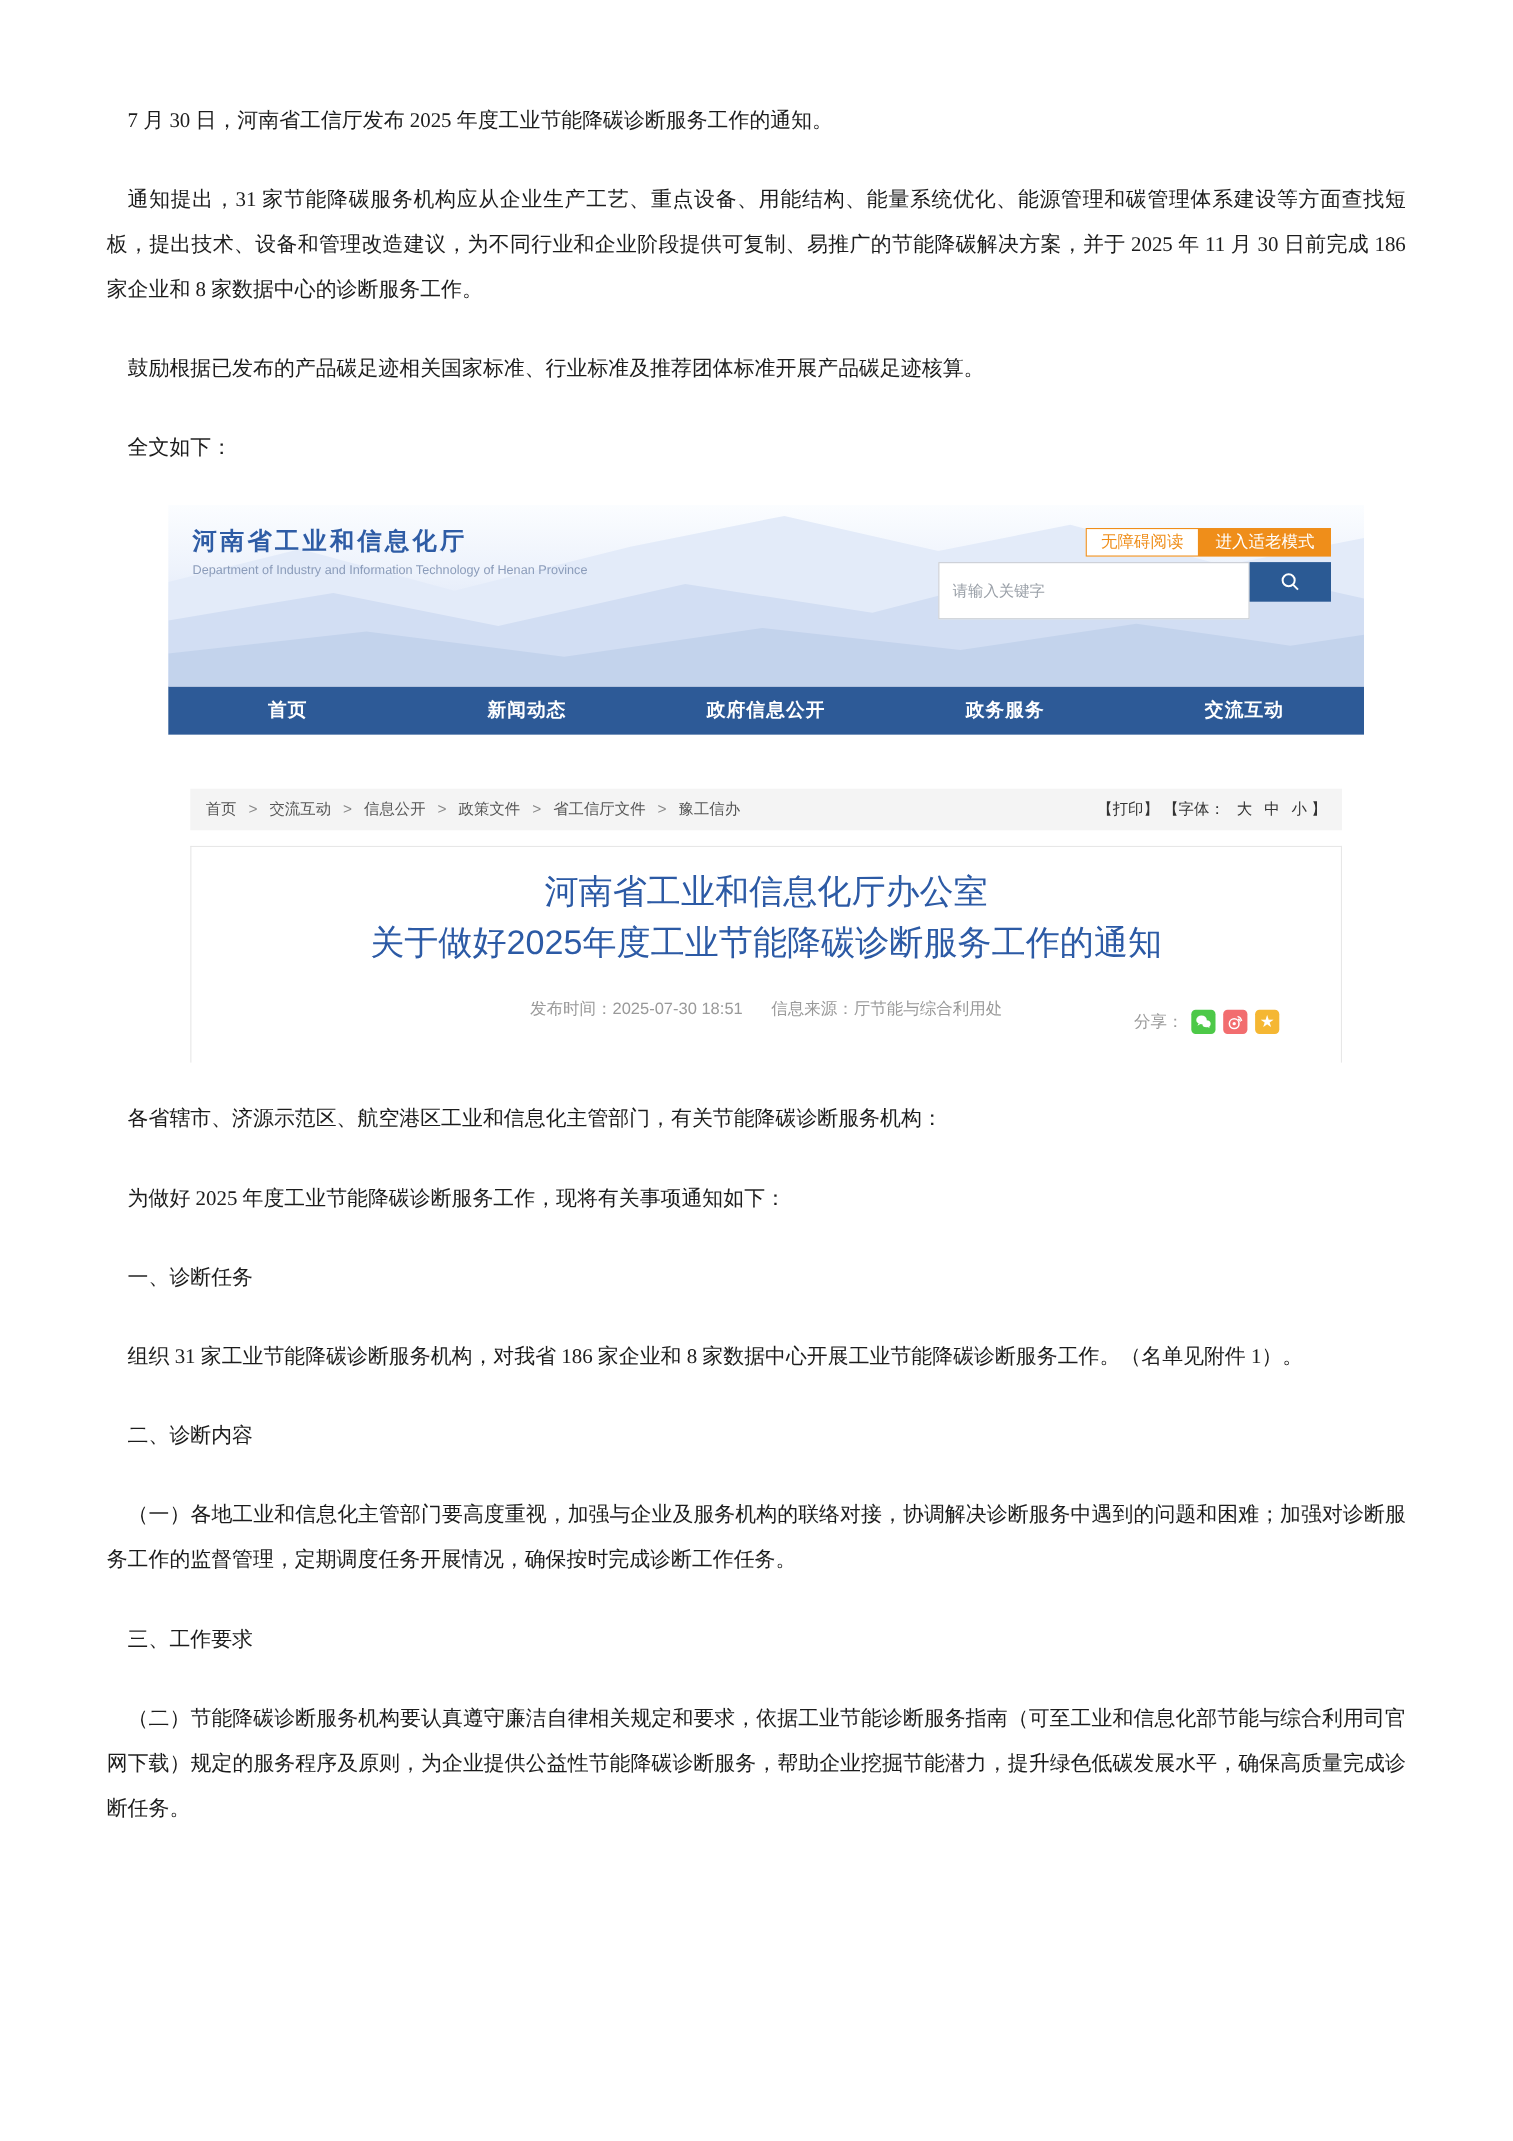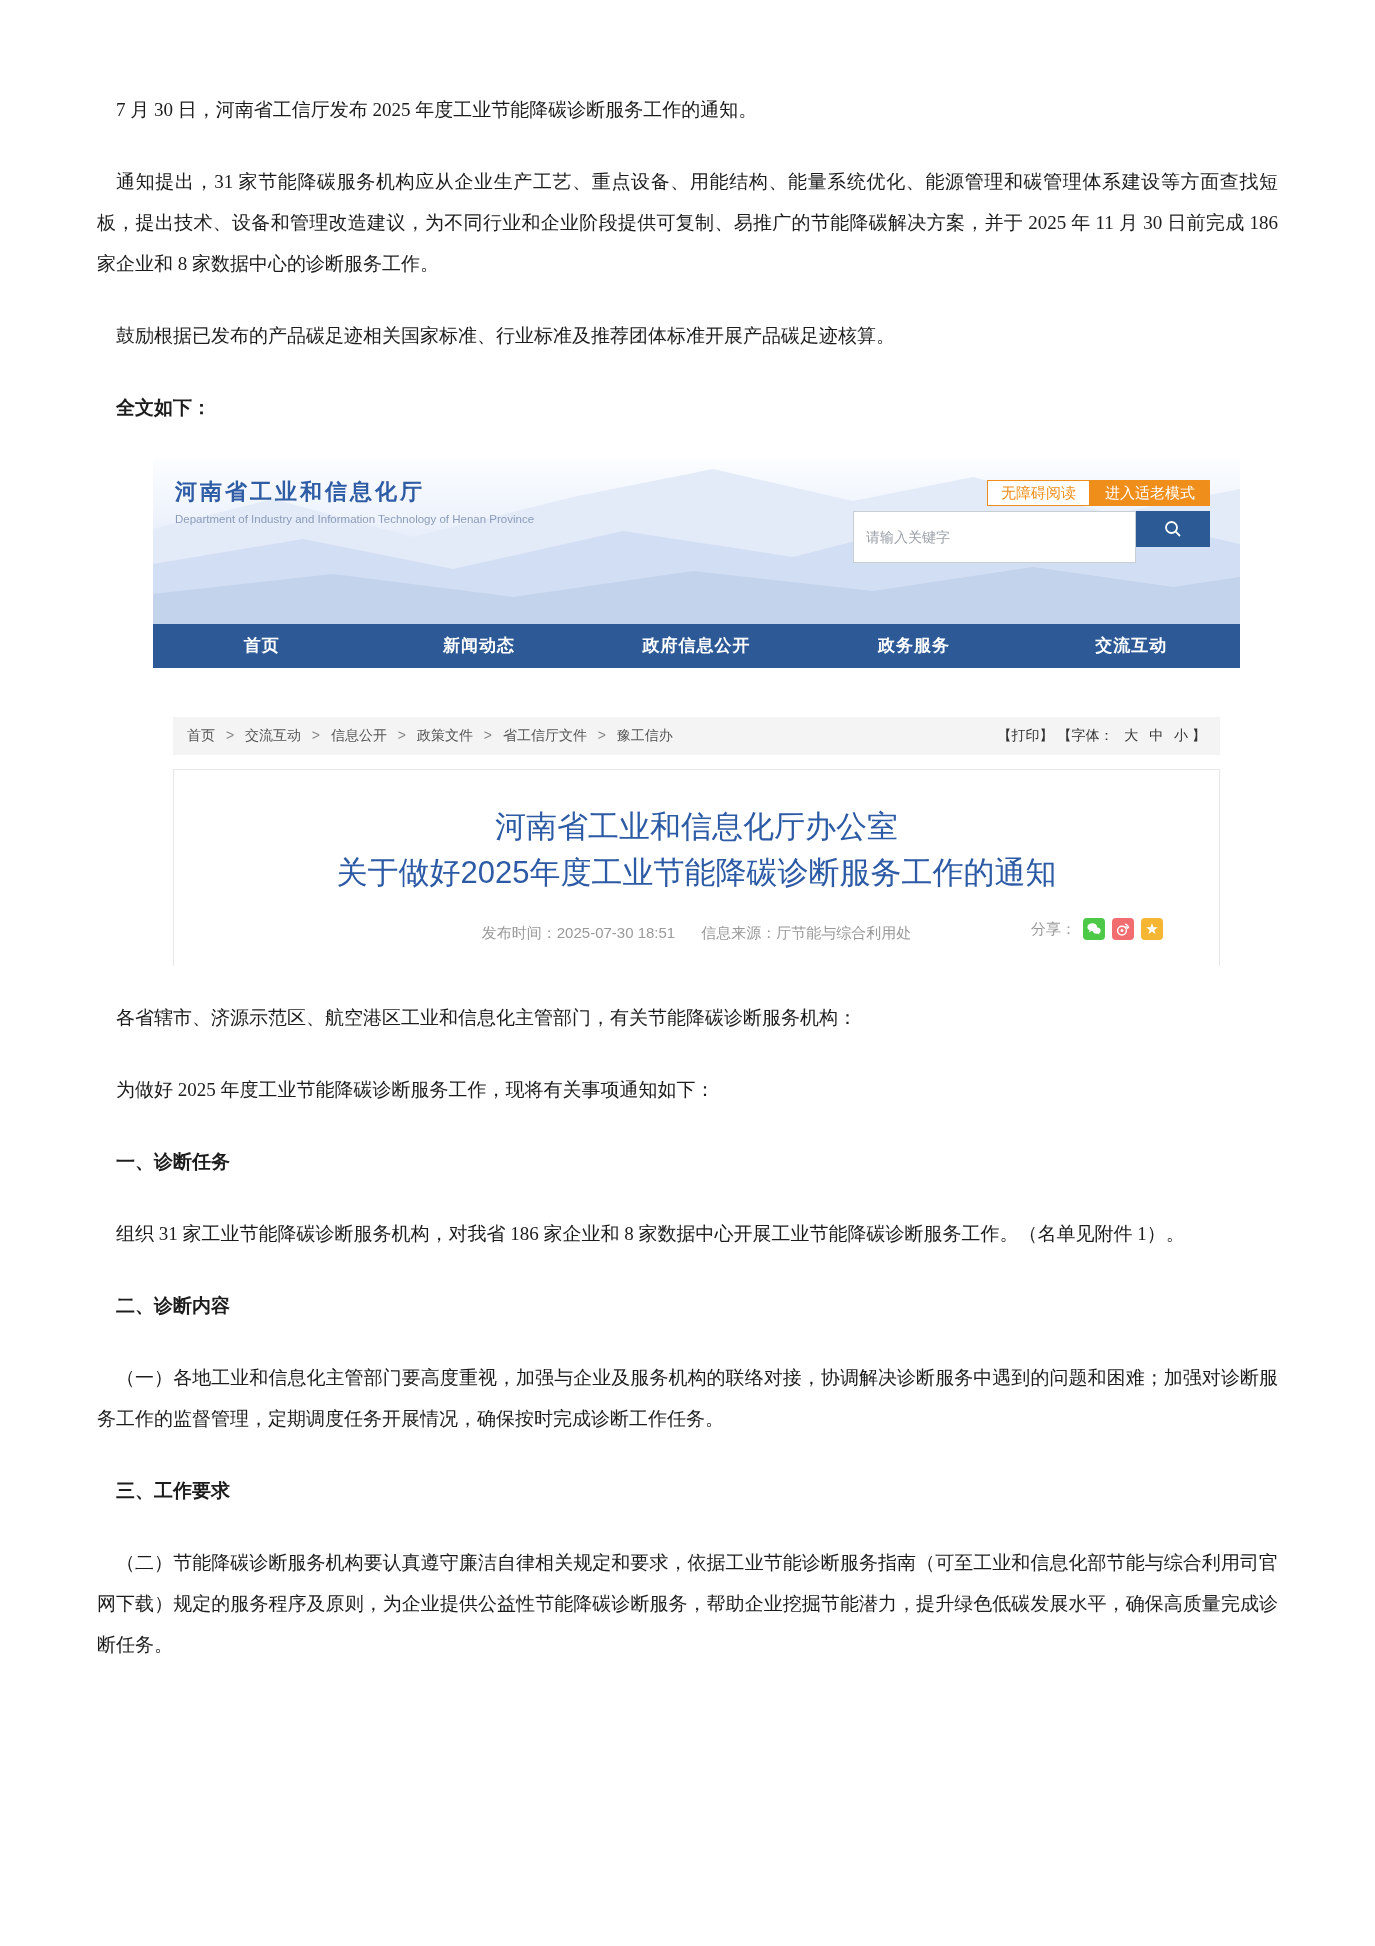--- a/index.html
+++ b/index.html
@@ -4,21 +4,21 @@
 <style>
   * { margin:0; padding:0; box-sizing:border-box; }
   html,body { background:#ffffff; }
   .page { width:1375px; min-height:1946px; background:#fff; overflow:hidden;
           font-family:"Liberation Serif","DejaVu Serif",serif; }
 
   
   .intro { padding:58px 97px 0 97px; }
   .doc-p { font-size:19px; color:#1c1c1c; line-height:41px; margin:31px 0;
            text-align:justify; text-indent:1em; }
-  .doc-p.bold { font-weight:bold; }
+  .doc-p.bold { font-weight:normal; }
   .article-body { padding:0 97px 60px 97px; }
 
   
   .embed { width:1087px; margin:0 0 0 153px;
            font-family:"Liberation Sans","DejaVu Sans",sans-serif; }
 
   .banner { position:relative; height:165px; overflow:hidden;
             background:linear-gradient(180deg,#fbfdff 0%,#eef3fc 35%,#d9e3f6 75%,#ccd9f1 100%); }
   .mountains { position:absolute; left:0; top:0; width:100%; height:100%; }
   .logo { position:absolute; left:22px; top:18px; }
@@ -46,21 +46,21 @@
               align-items:center; justify-content:space-between; padding:0 14px;
               font-size:14px; color:#555; }
   .crumb span.item { cursor:pointer; }
   .crumb .sep { margin:0 7px; color:#888; }
   .tools { color:#333;margin-left:38px; }
   .tools .fsz { margin-left:7px; cursor:pointer; }
   .gap2 { height:14px; background:#fff; }
 
   .contentbox { margin:0 20px; border:1px solid #e7e7e7; border-bottom:none; height:197px;
                 overflow:hidden; background:#fff; text-align:center; position:relative; }
-  .a-title1 { margin-top:34px; font-size:31px; color:#2c5aa5; line-height:46px; font-weight:normal; }
+  .a-title1 { margin-top:18px; font-size:31px; color:#2c5aa5; line-height:46px; font-weight:normal; }
   .a-title2 { font-size:31px; color:#2c5aa5; line-height:46px; font-weight:normal; }
   .publine { margin-top:28px; font-size:15px; color:#999; }
   .pub-sep { display:inline-block; width:26px; }
   .share { position:absolute; right:56px; top:148px; display:flex; align-items:center;
            font-size:15px; color:#999; }
   .share-ic { width:22px; height:22px; border-radius:4px; margin-left:7px; display:flex;
               align-items:center; justify-content:center; cursor:pointer; }
   .ic-wechat { background:#4dc948; }
   .ic-weibo  { background:#f26d6f; }
   .ic-star   { background:#f5b733; color:#fff; font-size:15px; line-height:22px;

